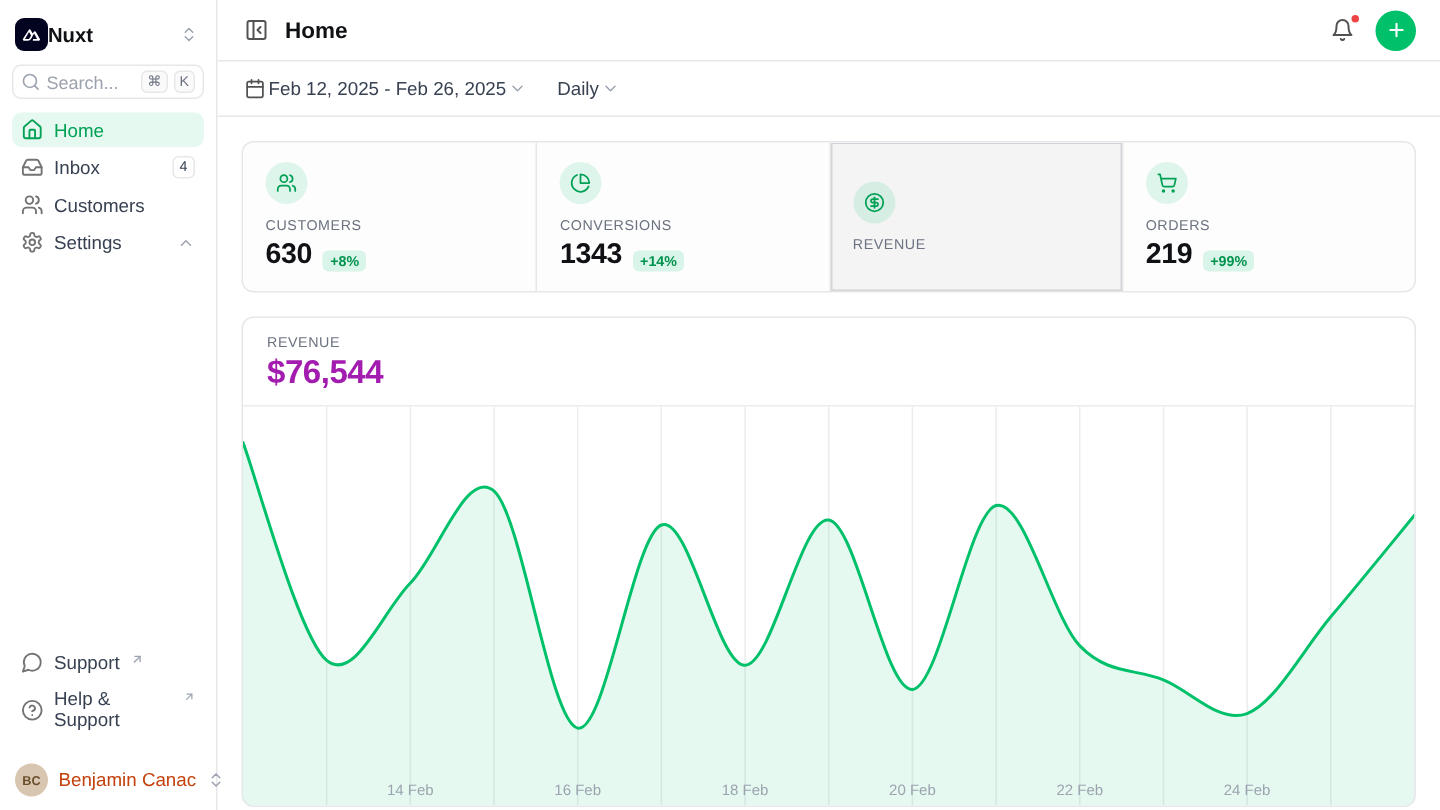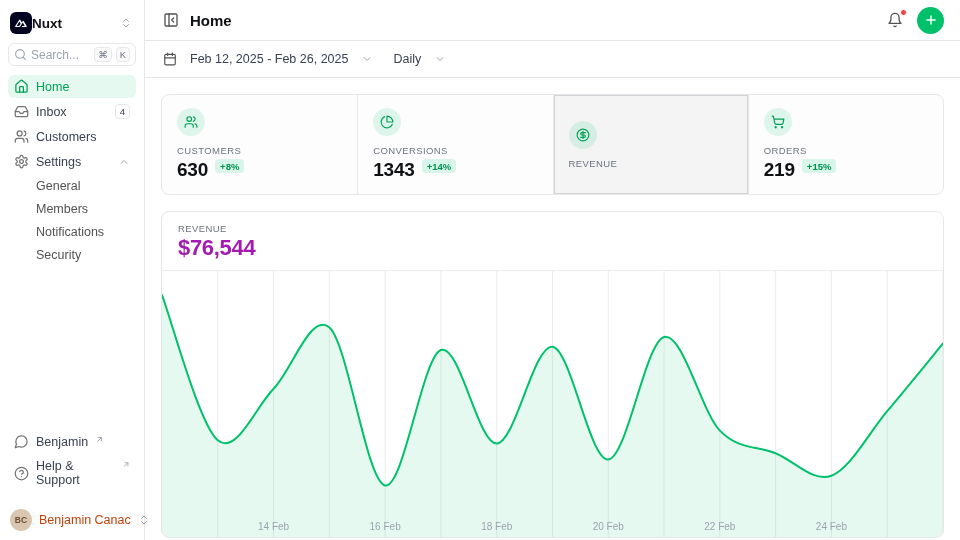--- a/index.html
+++ b/index.html
@@ -42,32 +42,32 @@
   .main { flex:1; display:flex; flex-direction:column; min-width:0; }
   .topbar { height:41px; min-height:41px; border-bottom:1px solid #e7e7e9; display:flex; align-items:center; gap:9px; padding:0 16px; }
   .topbar-title { font-size:15px; font-weight:700; color:#0f1115; }
   .topbar-right { margin-left:auto; display:flex; align-items:center; gap:12px; }
   .bell-wrap { position:relative; color:#525252; }
   .bell-wrap svg { width:16px; height:16px; }
   .red-dot { position:absolute; top:-1px; right:-2px; width:7px; height:7px; background:#ef4444; border-radius:50%; border:1.5px solid #fff; }
   .add-btn { width:27px; height:27px; border-radius:50%; background:#00c16a; border:none; color:#fff; display:flex; align-items:center; justify-content:center; cursor:pointer; }
   .add-btn svg { width:14px; height:14px; }
   .subbar { height:37px; min-height:37px; border-bottom:1px solid #e7e7e9; display:flex; align-items:center; gap:16px; padding:0 16px; }
-  .pill-btn { display:flex; align-items:center; gap:13px; background:none; border:none; font-size:12.5px; font-weight:500; color:#374151; cursor:pointer; padding:4px 2px; }
+  .pill-btn { display:flex; align-items:center; gap:2px; background:none; border:none; font-size:12.5px; font-weight:500; color:#374151; cursor:pointer; padding:4px 2px; }
   .pill-btn .lead { width:14px; height:14px; color:#525252; flex:none; }
 
   .content { padding:16px 16px 2px; flex:1; display:flex; flex-direction:column; min-height:0; }
   .stats { display:grid; grid-template-columns:1fr 1fr 1fr 1fr; border:1px solid #e7e7e9; border-radius:8px; background:#fdfdfd; overflow:hidden; }
   .stat { padding:13px 15px; cursor:pointer; background:transparent; border:none; text-align:left; }
   .stat + .stat { border-left:1px solid #e7e7e9; }
   .stat.selected { background:#f4f4f5; box-shadow:inset 0 0 0 1px #d4d4d8; }
   .stat-ico { width:28px; height:28px; border-radius:50%; background:rgba(0,193,106,0.12); color:#00a155; display:flex; align-items:center; justify-content:center; }
   .stat-ico svg { width:14px; height:14px; }
   .stat-label { font-size:9.5px; letter-spacing:0.4px; color:#6b7280; margin-top:9px; font-weight:500; }
-  .stat-row { display:flex; align-items:flex-start; gap:7px; margin-top:3px; }
+  .stat-row { display:flex; align-items:flex-end; gap:7px; margin-top:3px; }
   .stat-value { font-size:19px; font-weight:700; color:#0f1115; letter-spacing:-0.2px; }
   .delta-badge { font-size:9.5px; font-weight:600; color:#00934f; background:rgba(0,193,106,0.14); border-radius:4px; padding:1.5px 5px; }
 
   .chart-card { margin-top:16px; border:1px solid #e7e7e9; border-radius:8px; background:#fff; flex:1; display:flex; flex-direction:column; min-height:0; overflow:hidden; }
   .chart-head { padding:11px 16px 9px; border-bottom:1px solid #ececee; }
   .chart-label { font-size:9.5px; letter-spacing:0.4px; color:#6b7280; font-weight:500; }
   .chart-value { font-size:22px; font-weight:700; color:#a21caf; letter-spacing:-0.3px; margin-top:1px; }
   .plot { flex:1; position:relative; min-height:0;text-align:right; }
   .plot svg { position:absolute; left:0; top:0; }
 </style>
@@ -131,42 +131,28 @@
       <button class="nav-item">
         <svg class="nav-ico" viewBox="0 0 24 24" fill="none" stroke="currentColor" stroke-width="2" stroke-linecap="round" stroke-linejoin="round">
             <path d="M12.22 2h-.44a2 2 0 0 0-2 2v.18a2 2 0 0 1-1 1.73l-.43.25a2 2 0 0 1-2 0l-.15-.08a2 2 0 0 0-2.73.73l-.22.38a2 2 0 0 0 .73 2.73l.15.1a2 2 0 0 1 1 1.72v.51a2 2 0 0 1-1 1.74l-.15.09a2 2 0 0 0-.73 2.73l.22.38a2 2 0 0 0 2.73.73l.15-.08a2 2 0 0 1 2 0l.43.25a2 2 0 0 1 1 1.73V20a2 2 0 0 0 2 2h.44a2 2 0 0 0 2-2v-.18a2 2 0 0 1 1-1.73l.43-.25a2 2 0 0 1 2 0l.15.08a2 2 0 0 0 2.73-.73l.22-.39a2 2 0 0 0-.73-2.73l-.15-.08a2 2 0 0 1-1-1.74v-.5a2 2 0 0 1 1-1.74l.15-.09a2 2 0 0 0 .73-2.73l-.22-.38a2 2 0 0 0-2.73-.73l-.15.08a2 2 0 0 1-2 0l-.43-.25a2 2 0 0 1-1-1.73V4a2 2 0 0 0-2-2z"></path>
             <circle cx="12" cy="12" r="3"></circle>
           </svg>
         <span class="lbl">Settings</span>
         <svg class="chev" viewBox="0 0 24 24" fill="none" stroke="currentColor" stroke-width="2" stroke-linecap="round" stroke-linejoin="round">
             <path d="m18 15-6-6-6 6"></path>
           </svg>
       </button>
-      <div class="sub-list">
-        <button class="sub-item">
-            <span>General</span>
-          </button>
-        <button class="sub-item">
-            <span>Members</span>
-          </button>
-        <button class="sub-item">
-            <span>Notifications</span>
-          </button>
-        <button class="sub-item">
-            <span>Security</span>
-          </button>
-      </div>
     </nav>
 
     <div class="side-bottom">
       <button class="nav-item">
         <svg class="nav-ico" viewBox="0 0 24 24" fill="none" stroke="currentColor" stroke-width="2" stroke-linecap="round" stroke-linejoin="round">
             <path d="M7.9 20A9 9 0 1 0 4 16.1L2 22z"></path>
           </svg>
-        <span>Benjamin</span>
+        <span>Support</span>
         <svg class="ext-arrow" viewBox="0 0 24 24" fill="none" stroke="currentColor" stroke-width="2.4" stroke-linecap="round" stroke-linejoin="round">
             <path d="M7 17 17 7"></path>
             <path d="M8 7h9v9"></path>
           </svg>
       </button>
       <button class="nav-item">
         <svg class="nav-ico" viewBox="0 0 24 24" fill="none" stroke="currentColor" stroke-width="2" stroke-linecap="round" stroke-linejoin="round">
             <circle cx="12" cy="12" r="10"></circle>
             <path d="M9.09 9a3 3 0 0 1 5.83 1c0 2-3 3-3 3"></path>
             <path d="M12 17h.01"></path>
@@ -283,21 +269,21 @@
           <span class="stat-ico">
             <svg viewBox="0 0 24 24" fill="none" stroke="currentColor" stroke-width="2" stroke-linecap="round" stroke-linejoin="round">
                 <circle cx="8" cy="21" r="1"></circle>
                 <circle cx="19" cy="21" r="1"></circle>
                 <path d="M2.05 2.05h2l2.66 12.42a2 2 0 0 0 2 1.58h9.78a2 2 0 0 0 1.95-1.57l1.65-7.43H5.12"></path>
               </svg>
           </span>
           <div class="stat-label">ORDERS</div>
           <div class="stat-row">
             <span class="stat-value">219</span>
-            <span class="delta-badge">+15%</span>
+            <span class="delta-badge">+99%</span>
           </div>
         </button>
       </div>
 
       <section class="chart-card">
         <div class="chart-head">
           <div class="chart-label">REVENUE</div>
           <div class="chart-value">$76,544</div>
         </div>
         <div class="plot">

